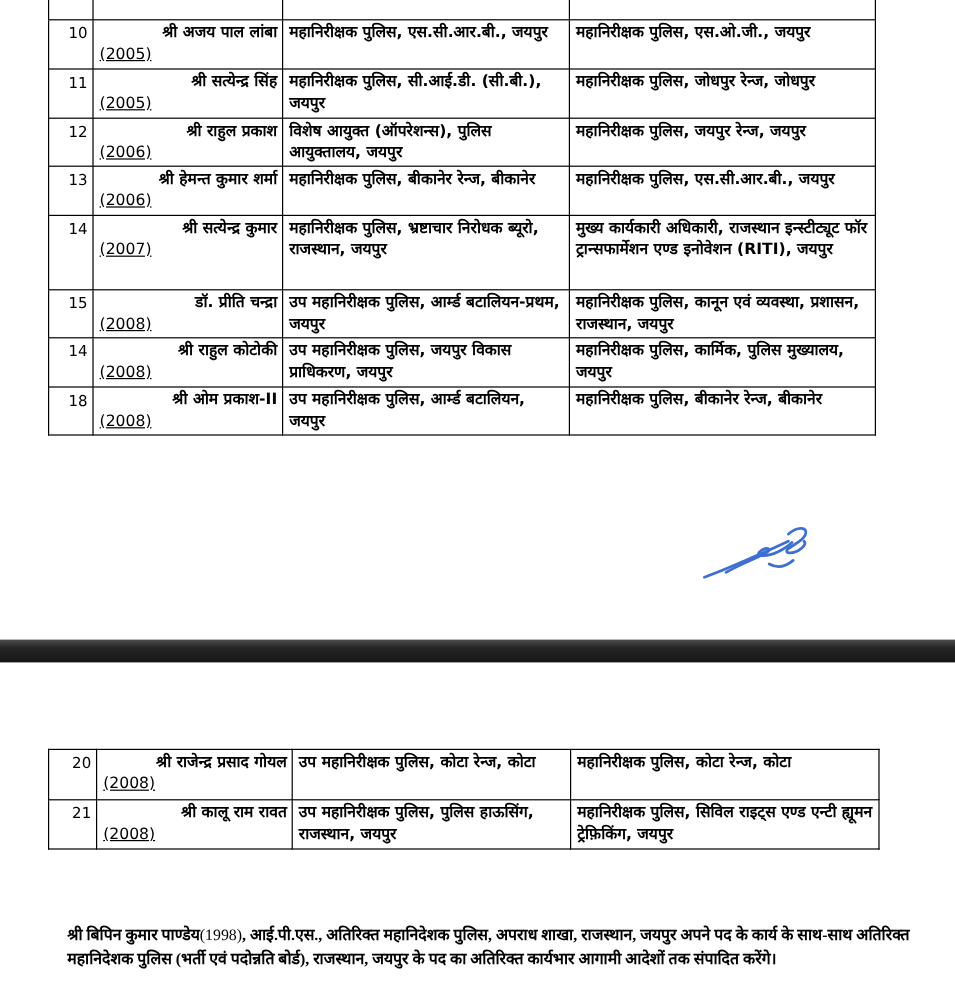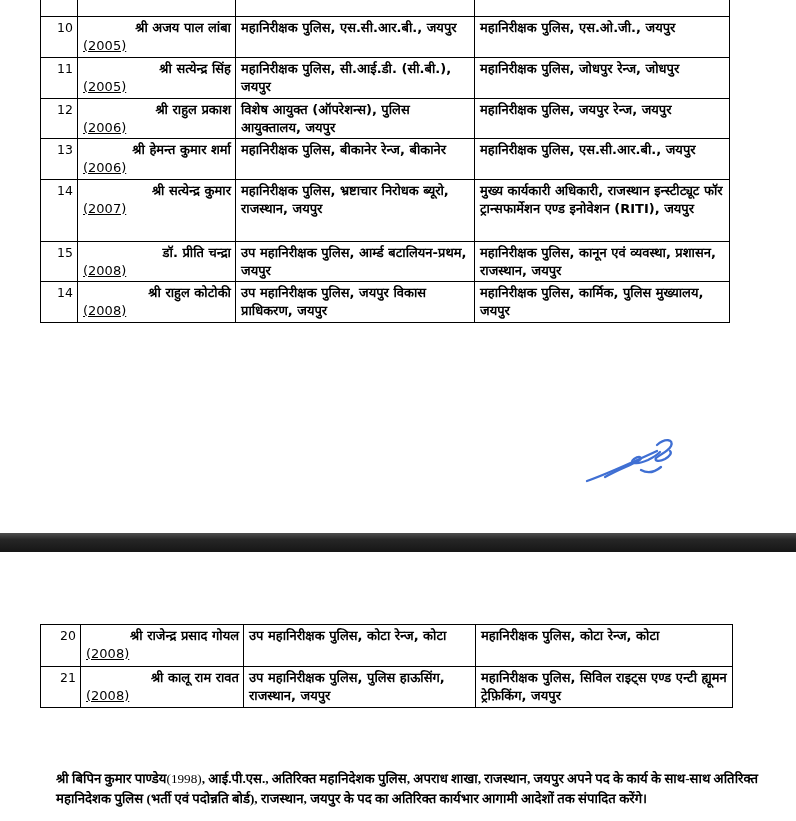--- a/index.html
+++ b/index.html
@@ -107,20 +107,29 @@
     </tr>
     <tr style="height:41px">
       <td class="sno">14</td>
       <td>
             <span class="hb nm">श्री राहुल कोटोकी</span>
             <span class="yr">(2008)</span>
           </td>
       <td class="hb">उप महानिरीक्षक पुलिस, जयपुर विकास प्राधिकरण, जयपुर</td>
       <td class="hb">महानिरीक्षक पुलिस, कार्मिक, पुलिस मुख्यालय, जयपुर</td>
     </tr>
+    <tr style="height:40px">
+      <td class="sno">18</td>
+      <td>
+            <span class="hb nm">श्री ओम प्रकाश-II</span>
+            <span class="yr">(2008)</span>
+          </td>
+      <td class="hb">उप महानिरीक्षक पुलिस, आर्म्ड बटालियन, जयपुर</td>
+      <td class="hb">महानिरीक्षक पुलिस, बीकानेर रेन्ज, बीकानेर</td>
+    </tr>
   </tbody>
     </table>
 </div>
 
 <svg class="abs sig" width="108" height="56" viewBox="0 0 108 56">
   <g fill="none" stroke="#3f6fd3" stroke-width="2.3" stroke-linecap="round">
     <path d="M6,50 C26,43 50,32 76,20"></path>
     <path d="M24,46 C38,38 48,35 57,30 C63,27 59,24 53,28 C47,32 56,34 67,29 C73,26 77,23 79,21"></path>
     <path d="M76,14 C84,7 93,8 90,15 C87,21 79,23 75,27 C73,30 78,31 84,28 C89,25 91,22 89,20"></path>
     <path d="M60,39 C67,43 74,41 80,36"></path>

